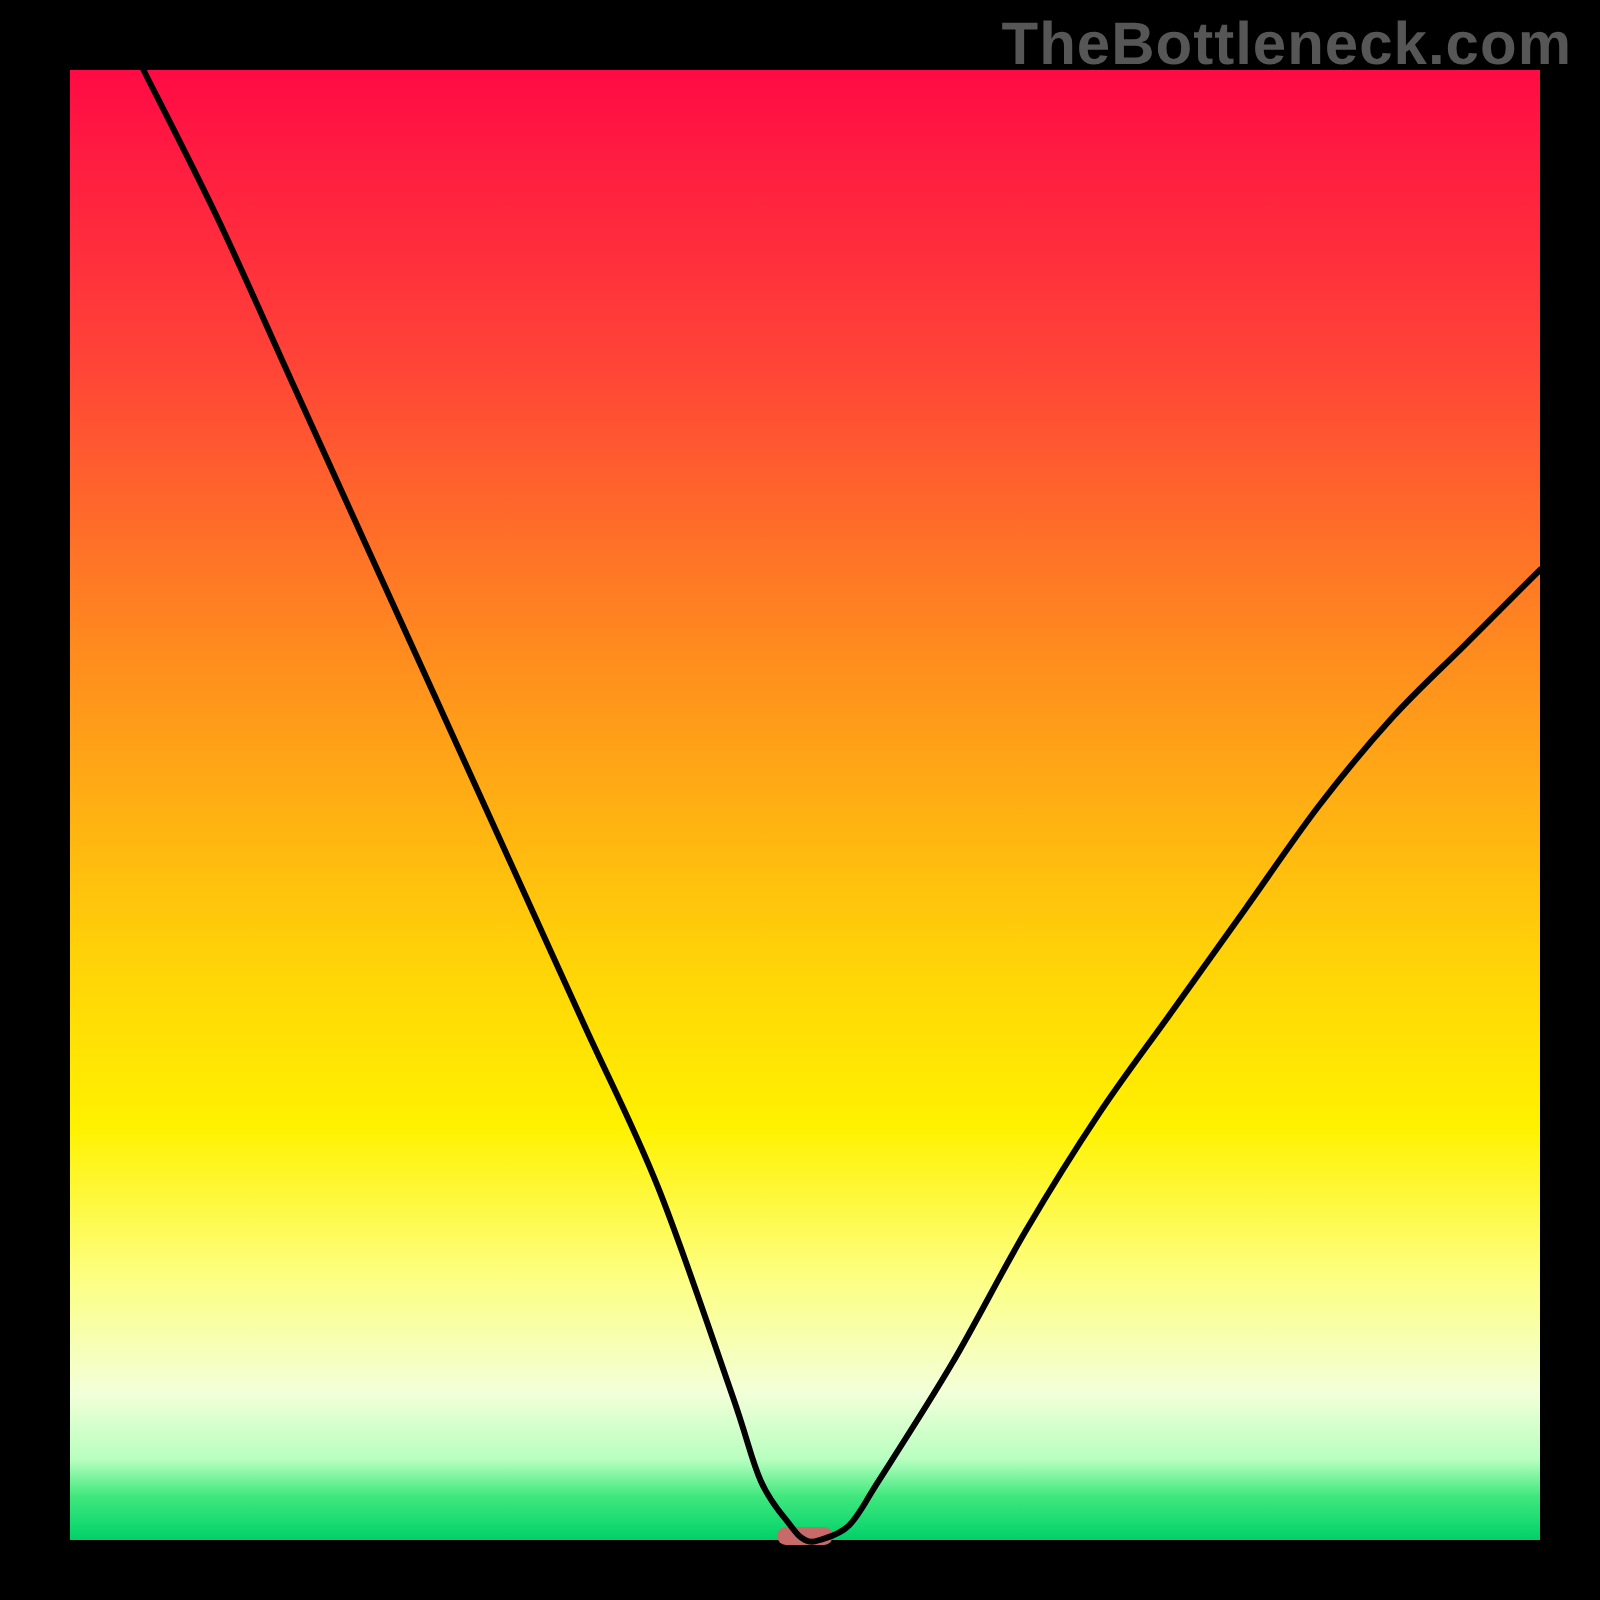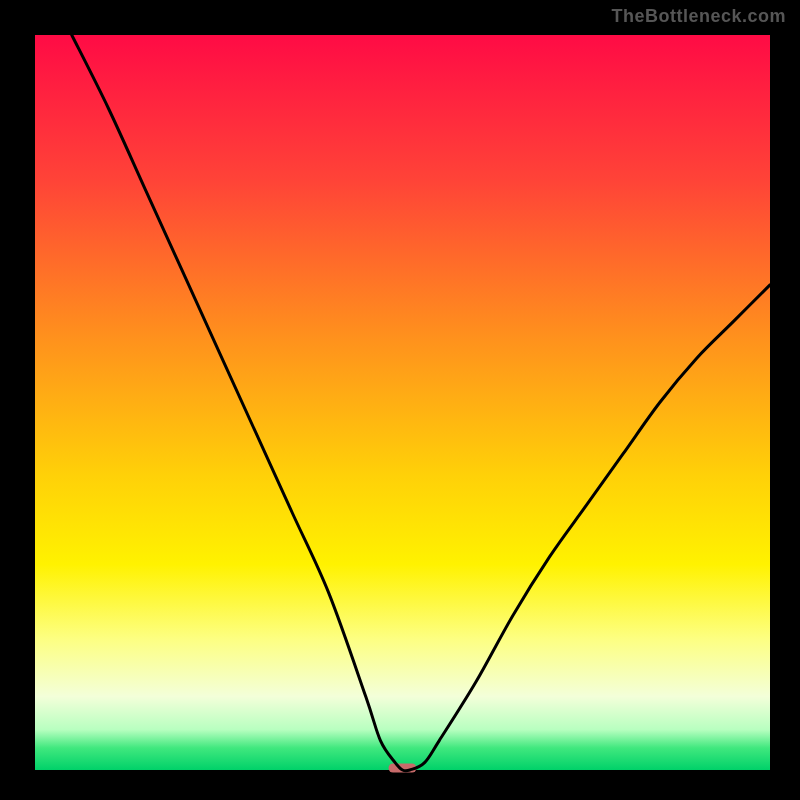--- a/index.html
+++ b/index.html
@@ -14,21 +14,21 @@
     position: relative;
     width: 800px;
     height: 800px;
     background: #000;
   }
   .watermark {
     position: absolute;
     top: 6px;
     right: 14px;
     font-family: Arial, Helvetica, sans-serif;
-    font-size: 18px;
+    font-size: 30px;
     font-weight: 600;
     color: #565656;
     letter-spacing: 0.5px;
   }
   svg {
     display: block;
   }
 </style>
 </head>
 <body>

